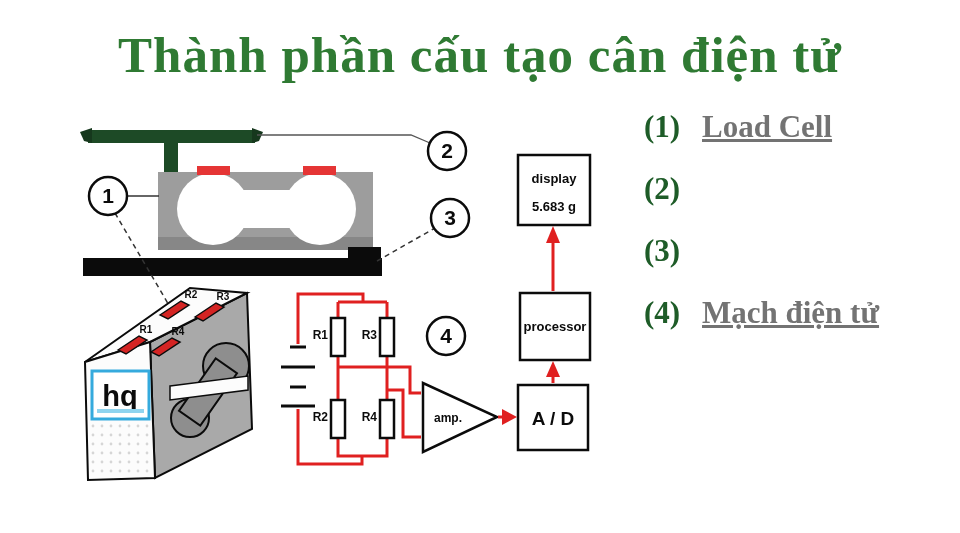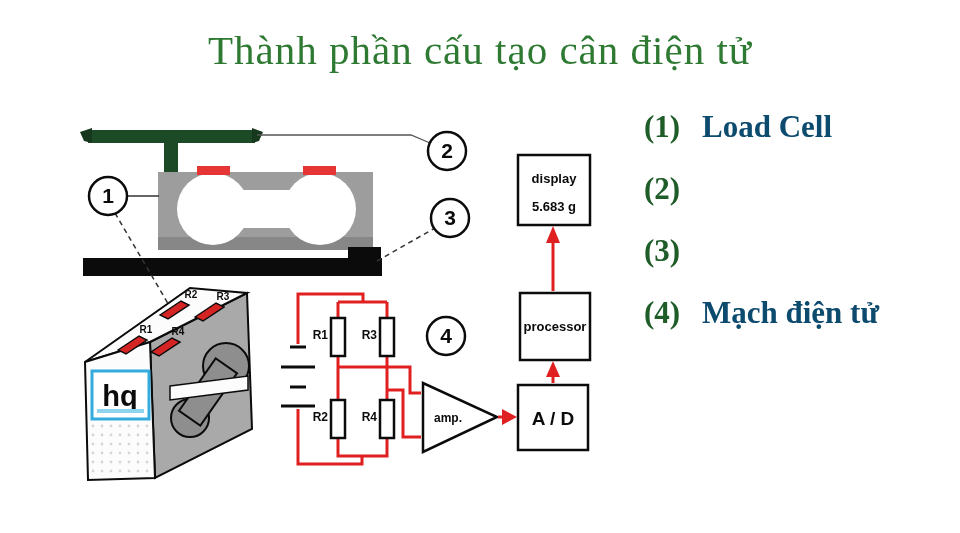--- a/index.html
+++ b/index.html
@@ -1,23 +1,23 @@
 <!DOCTYPE html>
 <html><head>
 <meta charset="utf-8">
 <style>
   html,body{margin:0;padding:0;background:#ffffff;}
   #stage{position:relative;width:960px;height:533px;background:#ffffff;overflow:hidden;
          font-family:"Liberation Serif",serif;}
   #title{position:absolute;left:0;top:26px;width:100%;text-align:center;
-         font-size:41px;font-weight:normal;color:#2f7a33;letter-spacing:1px;}
+         font-size:51px;font-weight:bold;color:#2f7a33;letter-spacing:1px;}
   #legend{position:absolute;left:644px;top:96px;}
   .legend-row{display:flex;align-items:center;height:62px;font-size:31px;font-weight:600;}
   .legend-num{color:#1e5c28;width:58px;}
-  .legend-label{color:#0c4a6e;}
+  .legend-label{color:#737373;text-decoration:underline;}
   svg{position:absolute;left:0;top:0;}
   svg text{font-family:"Liberation Sans",sans-serif;fill:#0b0b0b;}
   .boxlbl{font-weight:bold;font-size:13px;text-anchor:middle;}
   .biglbl{font-weight:bold;font-size:19px;text-anchor:middle;}
   .rlbl{font-weight:bold;font-size:12px;text-anchor:end;}
   .glbl{font-weight:bold;font-size:10px;text-anchor:middle;}
   .cnum{font-weight:bold;font-size:21px;text-anchor:middle;}
 </style>
 </head>
 <body>

